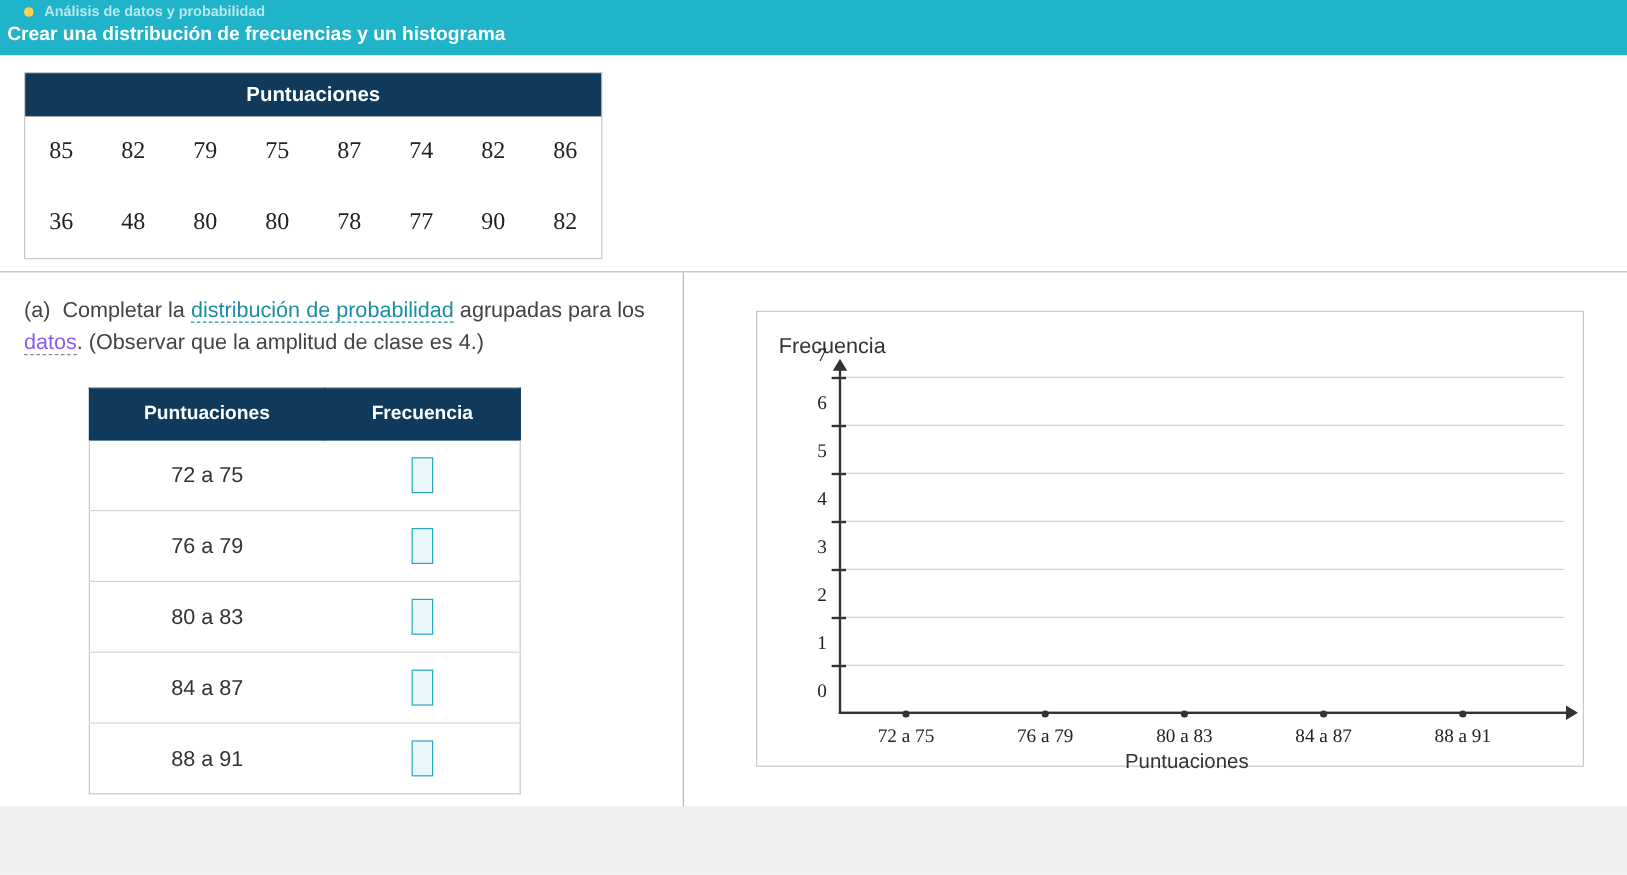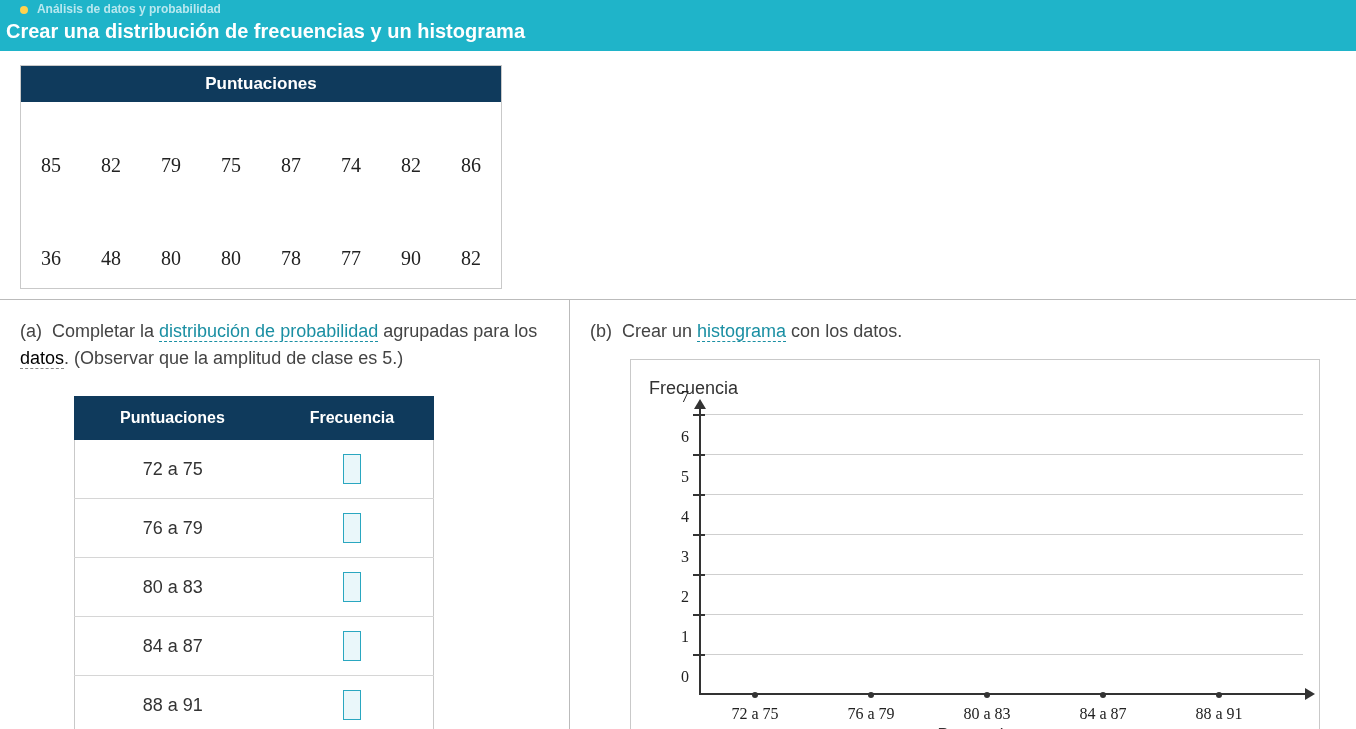--- a/index.html
+++ b/index.html
@@ -20,21 +20,21 @@
     color: #b8e8ef;
     padding: 2px 0 0 14px;
     font-weight: bold;
   }
   .crumb-dot {
     display:inline-block;
     width:8px;height:8px;border-radius:50%;
     background:#ffd24d;margin-right:6px;vertical-align:middle;
   }
   .lesson-title {
-    font-size: 20px;
+    font-size: 16px;
     font-weight: bold;
     padding: 4px 0 8px 0;
   }
   .content {
     background:#fff;
     padding-top:4px;
   }
   .scores-wrap {
     padding: 10px 0 10px 20px;
   }
@@ -45,21 +45,21 @@
     display:inline-block;
   }
   .scores-hdr {
     background:#0f3a5c;
     color:#fff;
     text-align:center;
     font-weight:bold;
     padding:8px 0;
     font-size:17px;
   }
-  .scores-row { display:flex;margin-top:34px; }
+  .scores-row { display:flex; }
   .scores-cell {
     width:60px;
     text-align:center;
     padding:18px 0;
     color:#222;
     font-size:20px;
     font-family: Georgia, 'Times New Roman', serif;
   }
   .panels {
     display:flex;
@@ -79,21 +79,21 @@
     font-size:18px;
     line-height:1.5;
   }
   .q-marker { color:#444; }
   .term {
     color:#1a8fa3;
     border-bottom:1px dashed #1a8fa3;
     cursor:help;
   }
   .plain-term {
-    color:#000000;
+    color:#8b5cf6;
     border-bottom:1px dashed #888;
   }
   .freq-table {
     margin:24px 0 0 54px;
     border:1px solid #c9c9c9;
     border-collapse:collapse;
     background:#fff;
     width:360px;
   }
   .freq-table th {
@@ -261,21 +261,21 @@
         <div class="scores-cell">82</div>
       </div>
     </div>
   </div>
 
   <div class="panels">
 
     <div class="panel-a">
       <div class="q-text">
         <span class="q-marker">(a)</span>&nbsp;
-        <span>Completar la </span><span class="term">distribución de probabilidad</span><span> agrupadas para los </span><span class="plain-term">datos</span><span>. (Observar que la amplitud de clase es 5.)</span>
+        <span>Completar la </span><span class="term">distribución de probabilidad</span><span> agrupadas para los </span><span class="plain-term">datos</span><span>. (Observar que la amplitud de clase es 4.)</span>
       </div>
 
       <table class="freq-table">
         <thead>
           <tr>
             <th>Puntuaciones</th>
             <th>Frecuencia</th>
           </tr>
         </thead>
         <tbody>
@@ -297,24 +297,20 @@
           </tr>
           <tr>
             <td>88 a 91</td>
             <td><input class="blank-input" style=""></td>
           </tr>
         </tbody>
       </table>
     </div>
 
     <div class="panel-b">
-      <div class="q-text">
-        <span class="q-marker">(b)</span>&nbsp;
-        <span>Crear un </span><span class="term">histograma</span><span> con los datos.</span>
-      </div>
 
       <div class="chart-frame">
         <div class="chart-title">Frecuencia</div>
         <div class="chart-area" id="chart-area">
           <div class="y-arrow"></div>
           <div class="y-axis"></div>
           <div class="x-axis"></div>
           <div class="x-arrow"></div>
           <div class="x-axis-title">Puntuaciones</div>
         <div class="y-label" style="bottom: 0px;">0</div>

